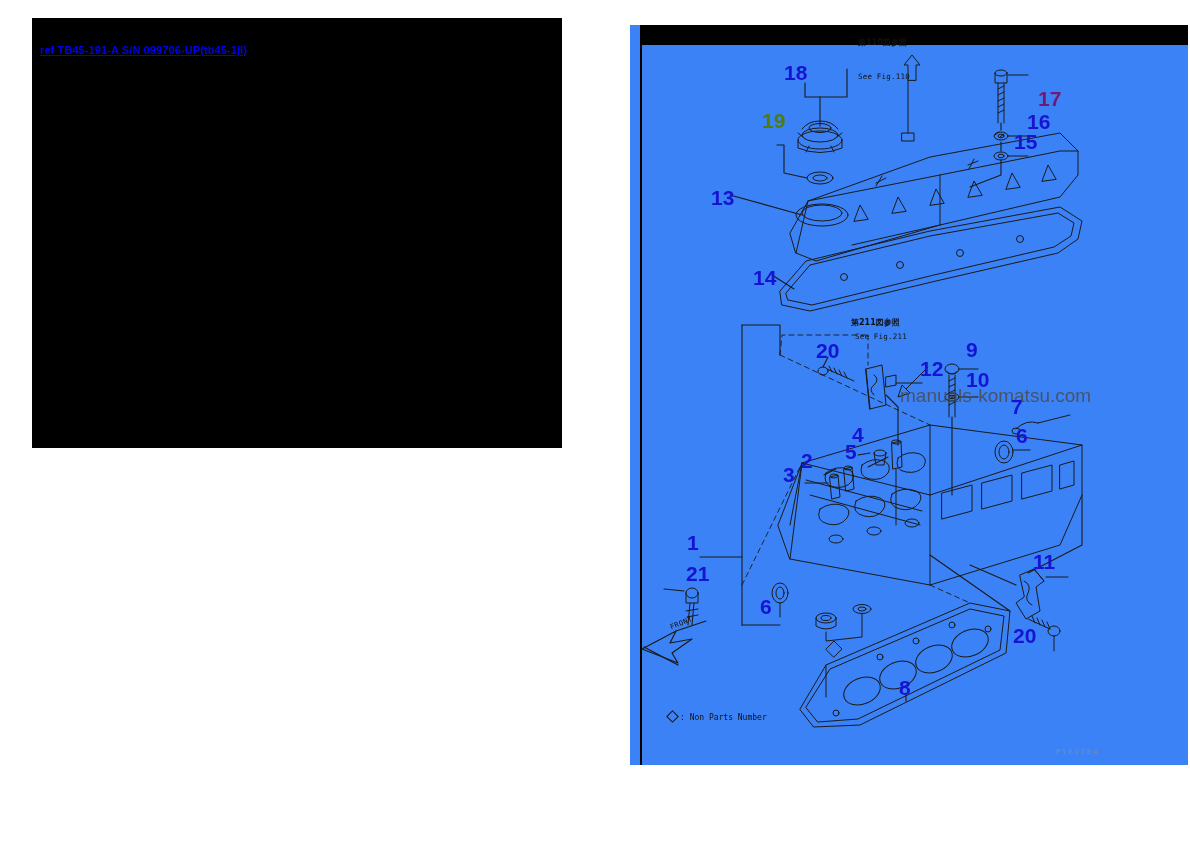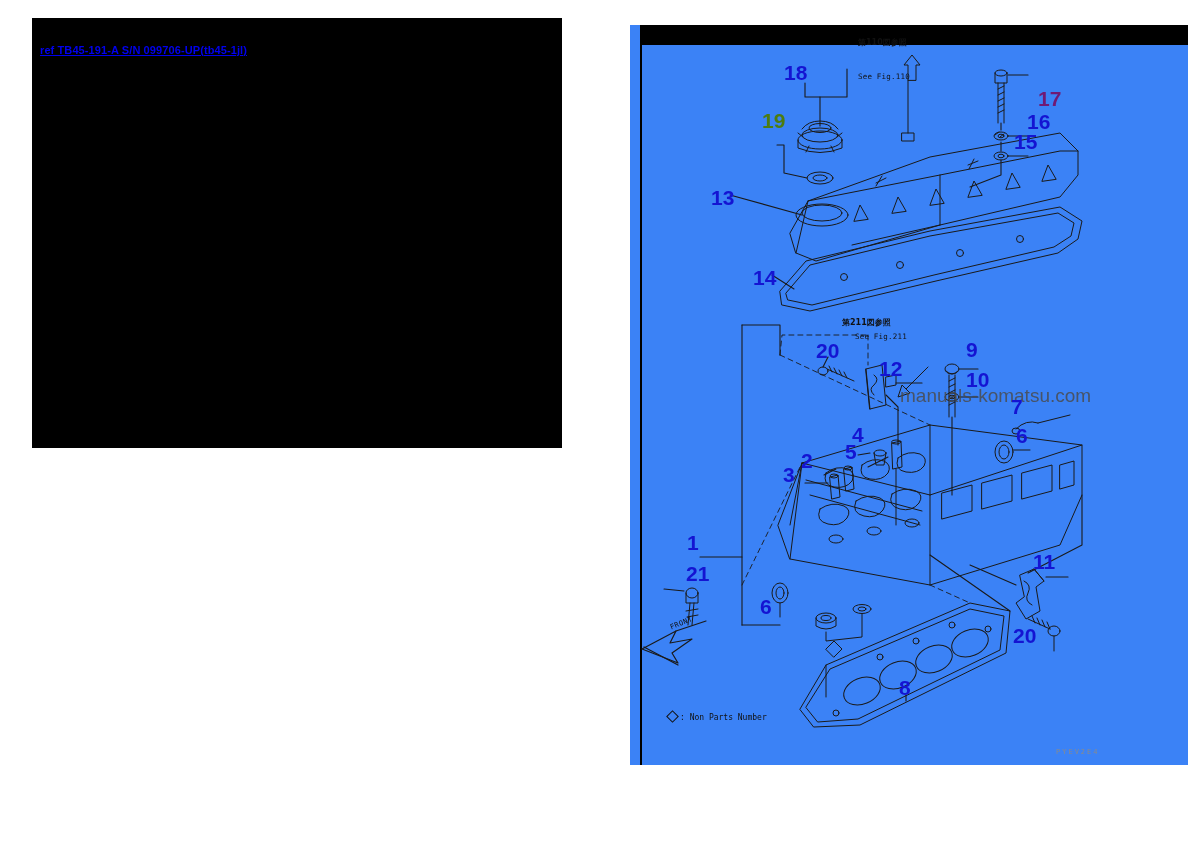--- a/index.html
+++ b/index.html
@@ -452,21 +452,21 @@
           <path d="M14 622 L48 640"></path>
           <path d="M46 606 L76 596"></path>
         </g>
 
       </g>
     </svg>
 
     <div class="anno-jp" style="left:228px; top:14px;">第110図参照</div>
     <div class="anno" style="left:228px; top:27px;margin-top:20px;">See Fig.110</div>
 
-    <div class="anno-jp" style="left:212px; top:294px;">第211図参照</div>
+    <div class="anno-jp" style="left:221px; top:294px;">第211図参照</div>
     <div class="anno" style="left:225px; top:307px;">See Fig.211</div>
 
   </div>
 
   <div id="front-label">FRONT</div>
 
   <div id="watermark">manuals-komatsu.com</div>
 
   <div id="legend-note">
     <span id="legend-diamond"></span><span>: Non Parts Number</span>
@@ -476,21 +476,21 @@
 
   <div id="callout-layer">
       <div class="callout" style="left: 784px; top: 62px; color: rgb(20, 20, 210);">18</div>
       <div class="callout" style="left: 762px; top: 110px; color: #4d7c0f;">19</div>
       <div class="callout" style="left: 1038px; top: 88px; color: #701a75;">17</div>
       <div class="callout" style="left: 1014px; top: 111px; color: rgb(20, 20, 210); margin-left: 13px;">16</div>
       <div class="callout" style="left: 1014px; top: 131px; color: rgb(20, 20, 210);">15</div>
       <div class="callout" style="left: 711px; top: 187px; color: rgb(20, 20, 210);">13</div>
       <div class="callout" style="left: 753px; top: 267px; color: rgb(20, 20, 210);">14</div>
       <div class="callout" style="left: 816px; top: 340px; color: rgb(20, 20, 210);">20</div>
-      <div class="callout" style="left: 879px; top: 358px; color: rgb(20, 20, 210);">12</div>
+      <div class="callout" style="left: 920px; top: 358px; color: rgb(20, 20, 210);">12</div>
       <div class="callout" style="left: 966px; top: 339px; color: rgb(20, 20, 210);">9</div>
       <div class="callout" style="left: 966px; top: 369px; color: rgb(20, 20, 210);">10</div>
       <div class="callout" style="left: 1011px; top: 396px; color: rgb(20, 20, 210);">7</div>
       <div class="callout" style="left: 1016px; top: 425px; color: rgb(20, 20, 210);">6</div>
       <div class="callout" style="left: 852px; top: 424px; color: rgb(20, 20, 210);">4</div>
       <div class="callout" style="left: 845px; top: 441px; color: rgb(20, 20, 210);">5</div>
       <div class="callout" style="left: 801px; top: 450px; color: rgb(20, 20, 210);">2</div>
       <div class="callout" style="left: 783px; top: 464px; color: rgb(20, 20, 210);">3</div>
       <div class="callout" style="left: 687px; top: 532px; color: rgb(20, 20, 210);">1</div>
       <div class="callout" style="left: 642px; top: 563px; color: rgb(20, 20, 210); padding-left: 44px;">21</div>

